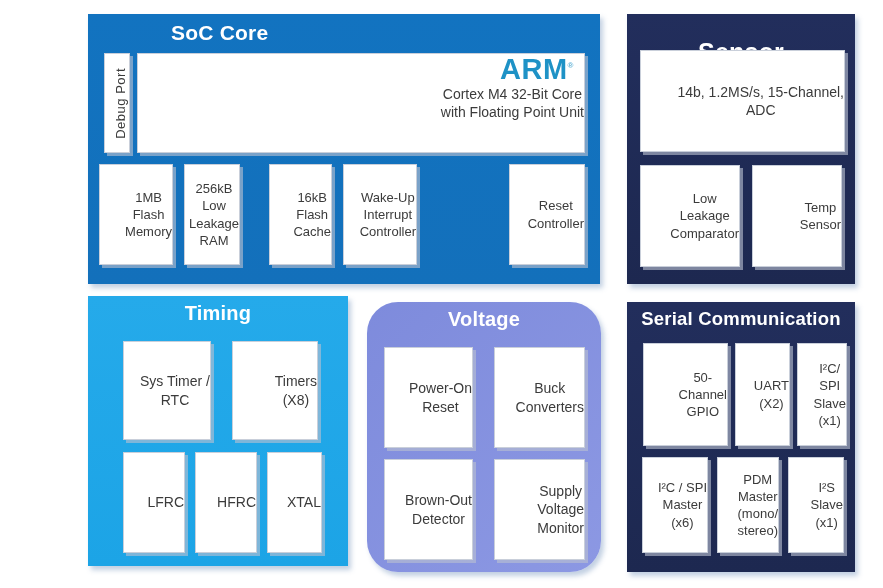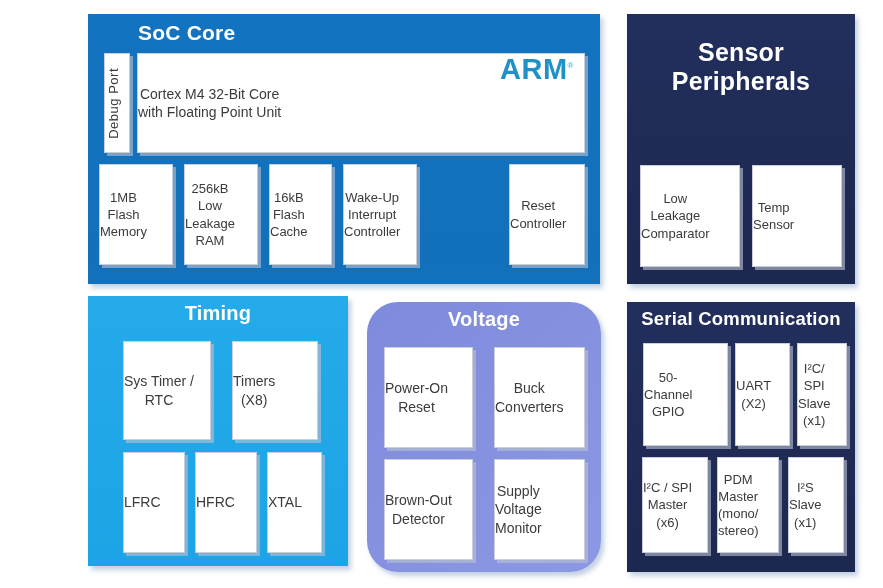--- a/index.html
+++ b/index.html
@@ -14,29 +14,29 @@
   .panel-soc      { left:88px;  top:14px;  width:512px; height:270px; background:linear-gradient(180deg,#1273C0,#1370BB); }
   .panel-sensor   { left:627px; top:14px;  width:228px; height:270px; background:linear-gradient(180deg,#222E5C,#1D2850); }
   .panel-timing   { left:88px;  top:296px; width:260px; height:270px; background:linear-gradient(180deg,#25AAEA,#1CA4E6); }
   .panel-voltage  { left:367px; top:302px; width:234px; height:270px; background:linear-gradient(135deg,#7E8BDC,#8C98E3);border-radius:31px; }
   .panel-serial   { left:627px; top:302px; width:228px; height:270px; background:linear-gradient(180deg,#222E5C,#1D2850); }
 
   .title {
     margin:0; color:#FFFFFF; font-weight:bold; text-align:center;
     padding-top:6px; font-size:20px; letter-spacing:0.2px;
   }
-  .title-soc    { text-align:left; padding-left:50px; padding-top:7px; font-size:21px; }
+  .title-soc    { text-align:left; padding-left:83px; padding-top:7px; font-size:21px; }
   .title-serial { font-size:18.5px; }
   .title-sensor { font-size:25px;  padding-top:24px; }
 
   .box {
     position:absolute; background:#FFFFFF;
     border:1px solid #C9CFDA;
     box-shadow:3px 3px 0 rgba(185,192,208,0.62);
-    display:flex; align-items:center; justify-content:flex-start;
+    display:flex; align-items:center; justify-content:flex-end;
     text-align:center; white-space:pre-line;
     color:#3B3B3B; font-size:13px; line-height:1.32;
     box-sizing:border-box;
   }
   .fs14 { font-size:14px; }
 
   .vtext {
     writing-mode:vertical-rl; transform:rotate(180deg);
     font-size:13px; color:#3B3B3B; letter-spacing:0.5px;
   }
@@ -59,36 +59,38 @@
       <span class="vtext">Debug Port</span>
     </div>
     <div class="box core-box" style="left:49px; top:39px; width:448px; height:100px;">
       <span class="arm-logo"><span>ARM</span><span class="arm-tm">®</span></span>
       <span>Cortex M4 32-Bit Core
 with Floating Point Unit</span>
     </div>
     <div class="box" style="left:11px;  top:150px; width:74px; height:101px;">1MB
 Flash
 Memory</div>
-    <div class="box" style="left:96px;  top:150px; width:74px; height:101px;">256kB
+    <div class="box" style="left:96px;  top:150px; width:56px; height:101px;">256kB
 Low
 Leakage
 RAM</div>
     <div class="box" style="left:181px; top:150px; width:63px; height:101px;">16kB
 Flash
 Cache</div>
     <div class="box" style="left:255px; top:150px; width:74px; height:101px;">Wake-Up
 Interrupt
 Controller</div>
     <div class="box" style="left:421px; top:150px; width:76px; height:101px;">Reset
 Controller</div>
   </section>
 
   <section class="panel panel-sensor">
     <h2 class="title title-sensor">Sensor Peripherals</h2>
+    <div class="box fs14" style="left:13px;  top:36px;  width:205px; height:102px;">14b, 1.2MS/s, 15-Channel,
+ADC</div>
     <div class="box" style="left:13px;  top:151px; width:100px; height:102px;">Low
 Leakage
 Comparator</div>
     <div class="box" style="left:125px; top:151px; width:90px;  height:102px;">Temp
 Sensor</div>
   </section>
 
   <section class="panel panel-timing">
     <h2 class="title">Timing</h2>
     <div class="box fs14" style="left:35px;  top:45px;  width:88px; height:99px;">Sys Timer /

